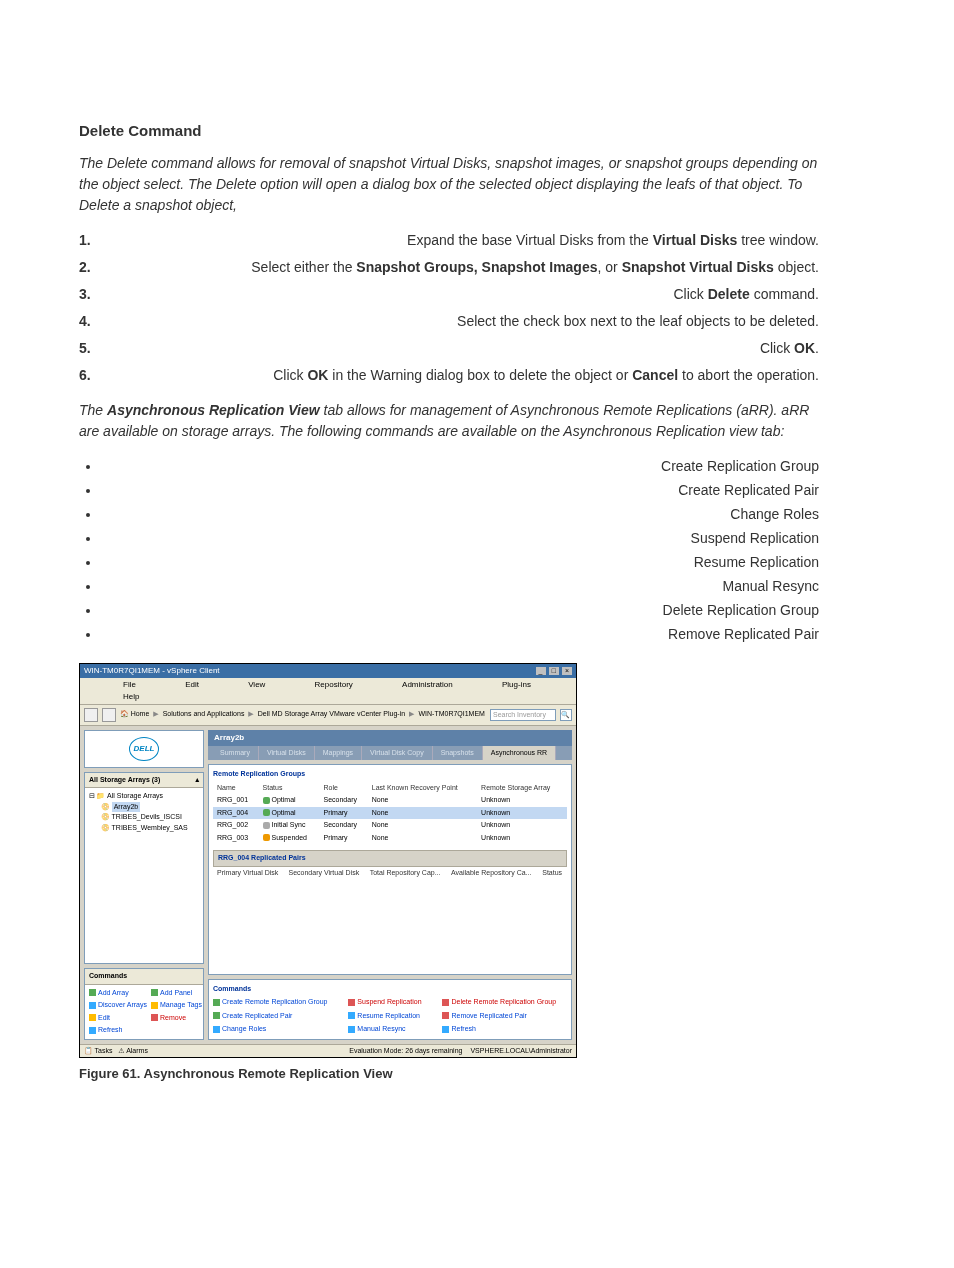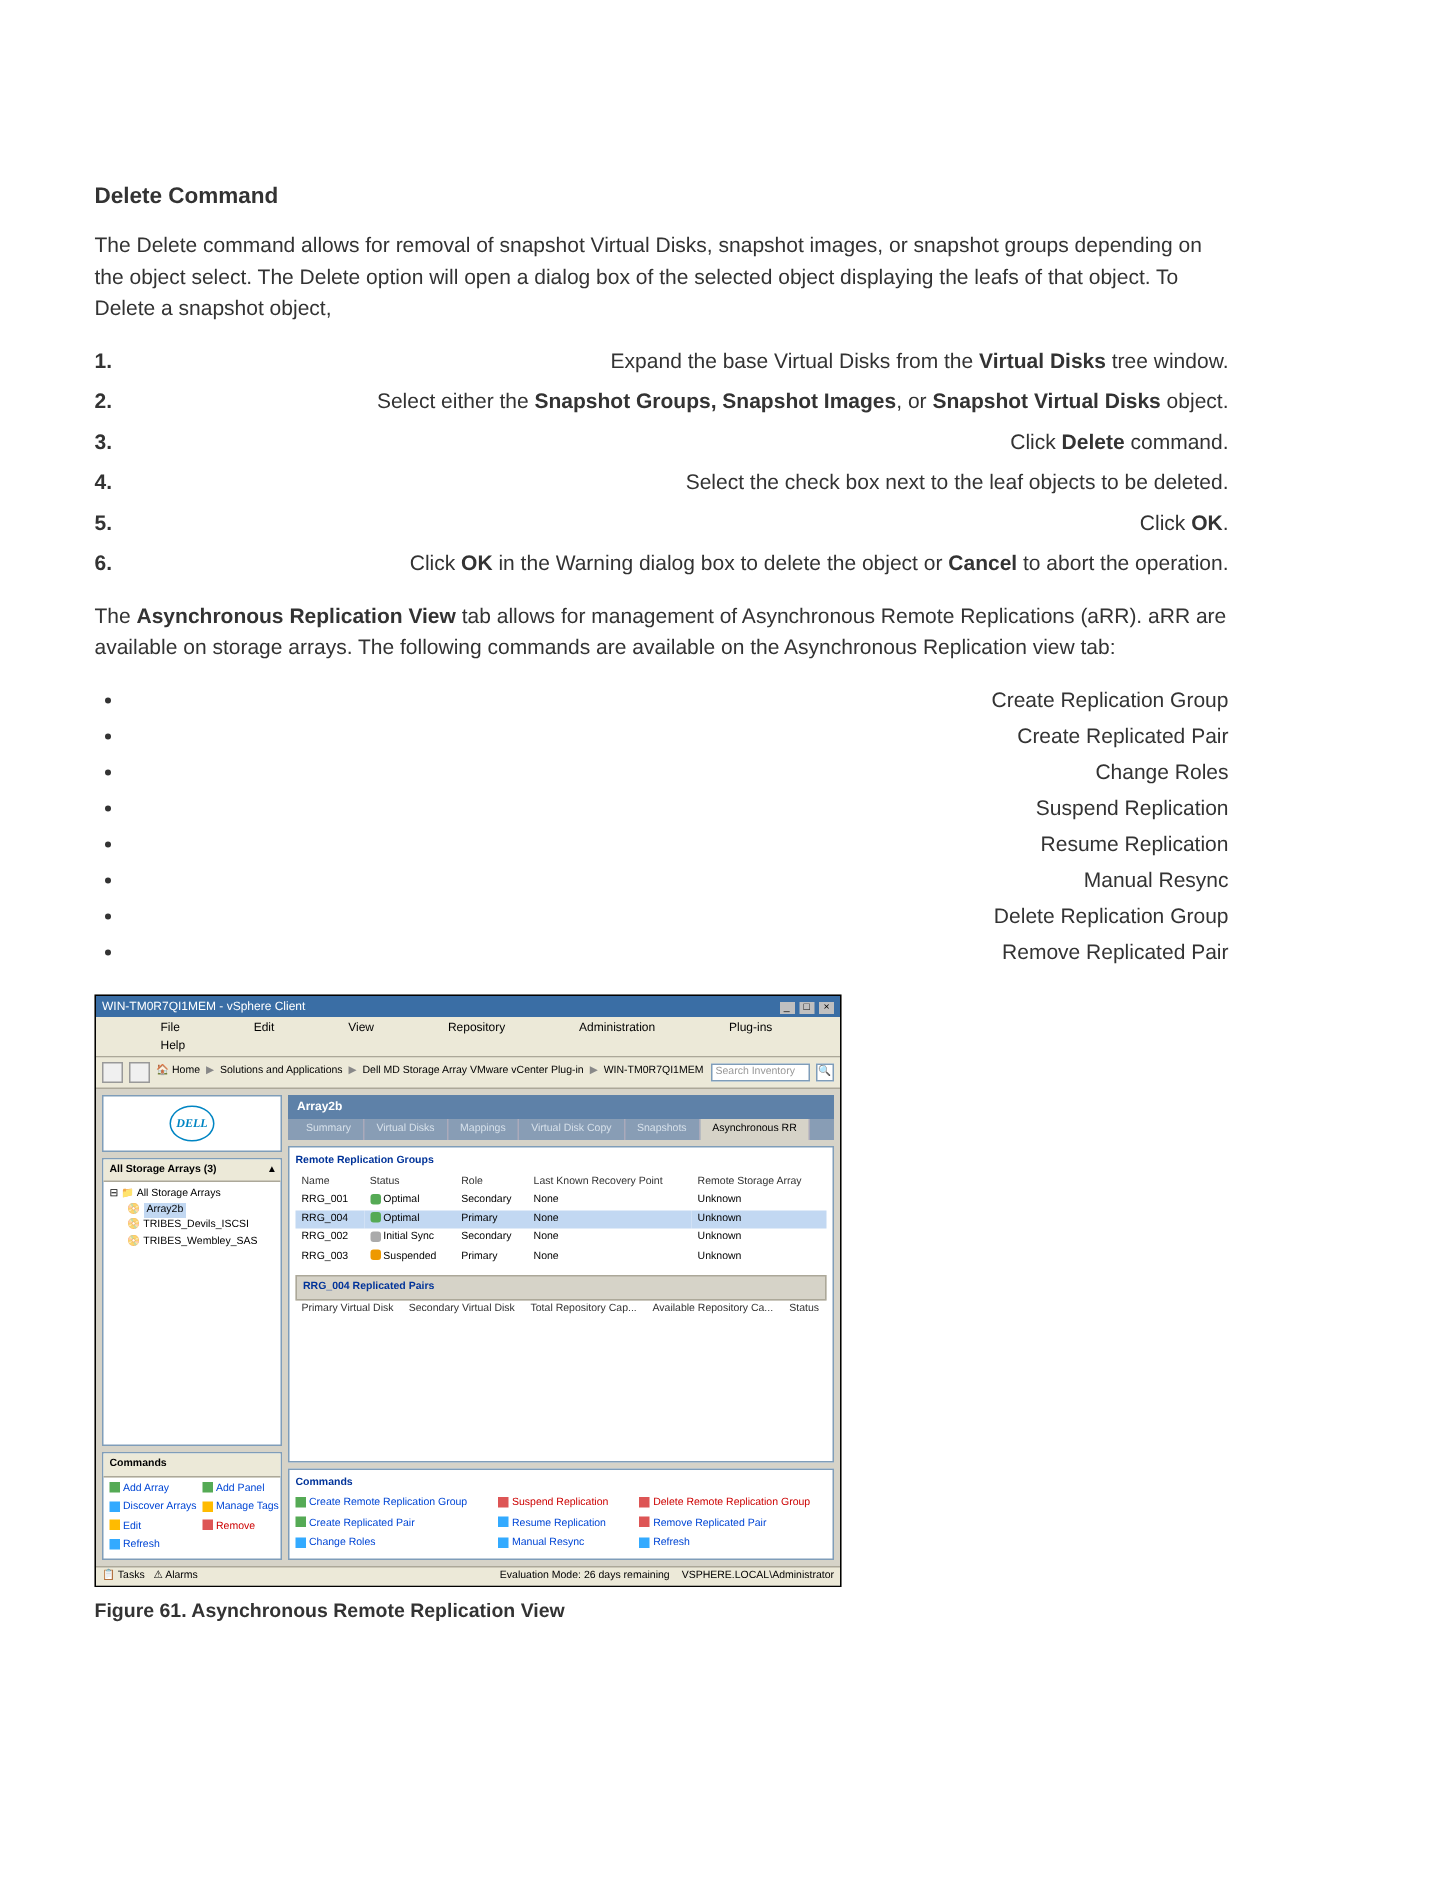--- a/index.html
+++ b/index.html
@@ -5,31 +5,32 @@
   body {
     font-family: Arial, Helvetica, sans-serif;
     font-size: 14px;
     color: #333;
     margin: 0;
     padding: 0;
     width: 954px;
     line-height: 1.5;
   }
   .page {
-    padding: 120px 135px 40px 63px;
+    padding: 120px 135px 40px 79px;
   }
   h2.section-heading {
     font-size: 15px;
     font-weight: bold;
     color: #333;
     margin: 0 0 10px 0;
   }
   p {
     margin: 0 0 14px 0;
     font-size: 14px;
+    font-style: italic;
   }
   ol.steps {
     margin: 0 0 14px 0;
     padding-left: 0;
     list-style: none;
     counter-reset: step;
   }
   ol.steps li {
     counter-increment: step;
     margin-bottom: 6px;
@@ -144,21 +145,20 @@
     border-radius:50%;
     width:28px;
     height:22px;
     display:flex;
     align-items:center;
     justify-content:center;
     color:#0085c3;
     font-size:8px;
     font-weight:bold;
     font-style:italic;
-    font-family:Liberation Serif, serif;
   }
   .tree-header {
     background:#ece9d8;
     padding:2px 4px;
     font-size:7px;
     font-weight:bold;
     border-bottom:1px solid #aca899;
     display:flex;
     justify-content:space-between;
   }

